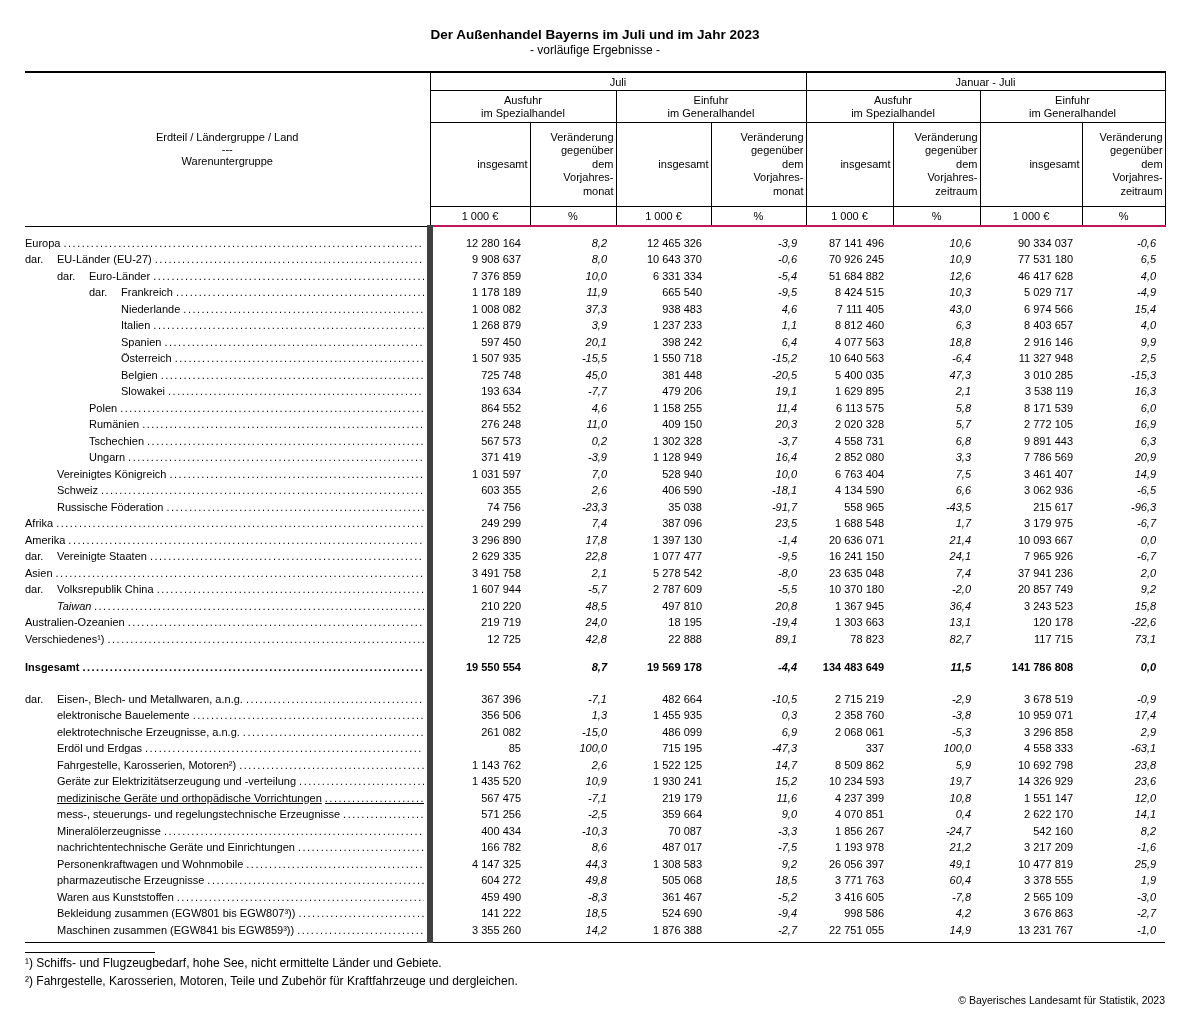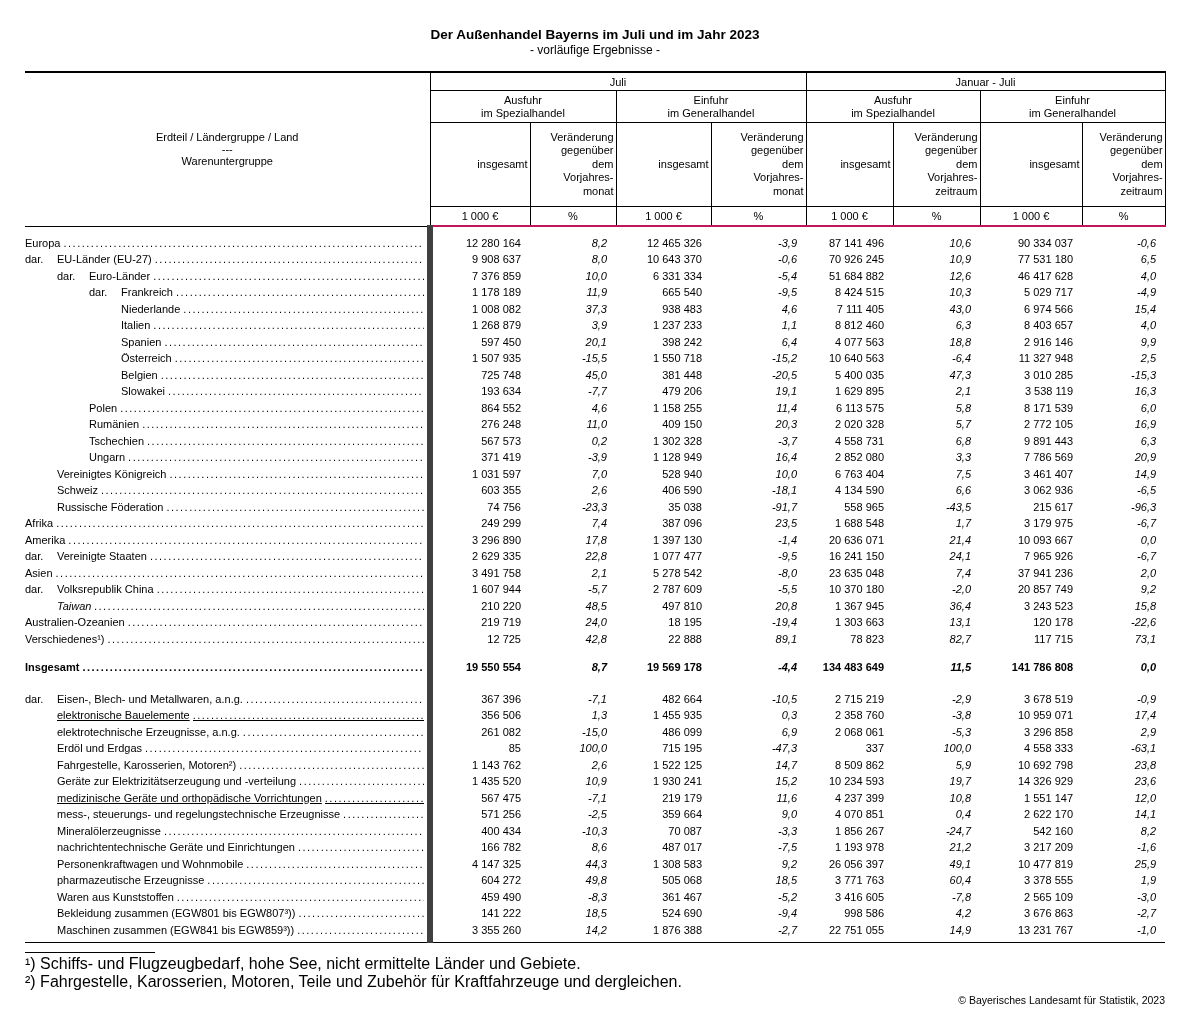--- a/index.html
+++ b/index.html
@@ -27,21 +27,21 @@
   tbody tr.bold td{font-weight:bold;}
   tbody tr.sp td{height:auto;}
 
   .lab{display:flex;align-items:baseline;overflow:hidden;padding-right:3px;}
   .dar{flex:0 0 32px;}
   .txt{white-space:nowrap;flex:0 0 auto;}
   .dots{flex:1 1 auto;overflow:hidden;white-space:nowrap;margin-left:3px;}
   .dots::after{content:"......................................................................................................................................................................................................................";letter-spacing:1.5px;}
 
   .footrule{width:130px;border-top:1px solid #000;margin-top:9px;}
-  .footnotes{font-size:16px;margin-top:5px;}
+  .footnotes{font-size:12px;margin-top:5px;}
   .footnotes div{margin-bottom:7px;line-height:11px;}
   .copyright{width:1140px;text-align:right;font-size:10.5px;margin-top:6px;}
 </style>
 </head>
 <body>
 
 <div class="page">
   <div class="title">Der Außenhandel Bayerns im Juli und im Jahr 2023</div>
   <div class="subtitle">- vorläufige Ergebnisse -</div>
 
@@ -558,21 +558,21 @@
           <td class="pct">-7,1</td>
           <td class="num">482 664</td>
           <td class="pct">-10,5</td>
           <td class="num">2 715 219</td>
           <td class="pct">-2,9</td>
           <td class="num">3 678 519</td>
           <td class="pct">-0,9</td>
         </tr>
         <tr>
           <td class="label">
-            <div class="lab" style="padding-left: 32px; text-decoration: underline;">
+            <div class="lab" style="padding-left: 32px;">
               <span class="txt">elektronische Bauelemente</span>
               <span class="dots"></span>
             </div>
           </td>
           <td class="num">356 506</td>
           <td class="pct">1,3</td>
           <td class="num">1 455 935</td>
           <td class="pct">0,3</td>
           <td class="num">2 358 760</td>
           <td class="pct">-3,8</td>

